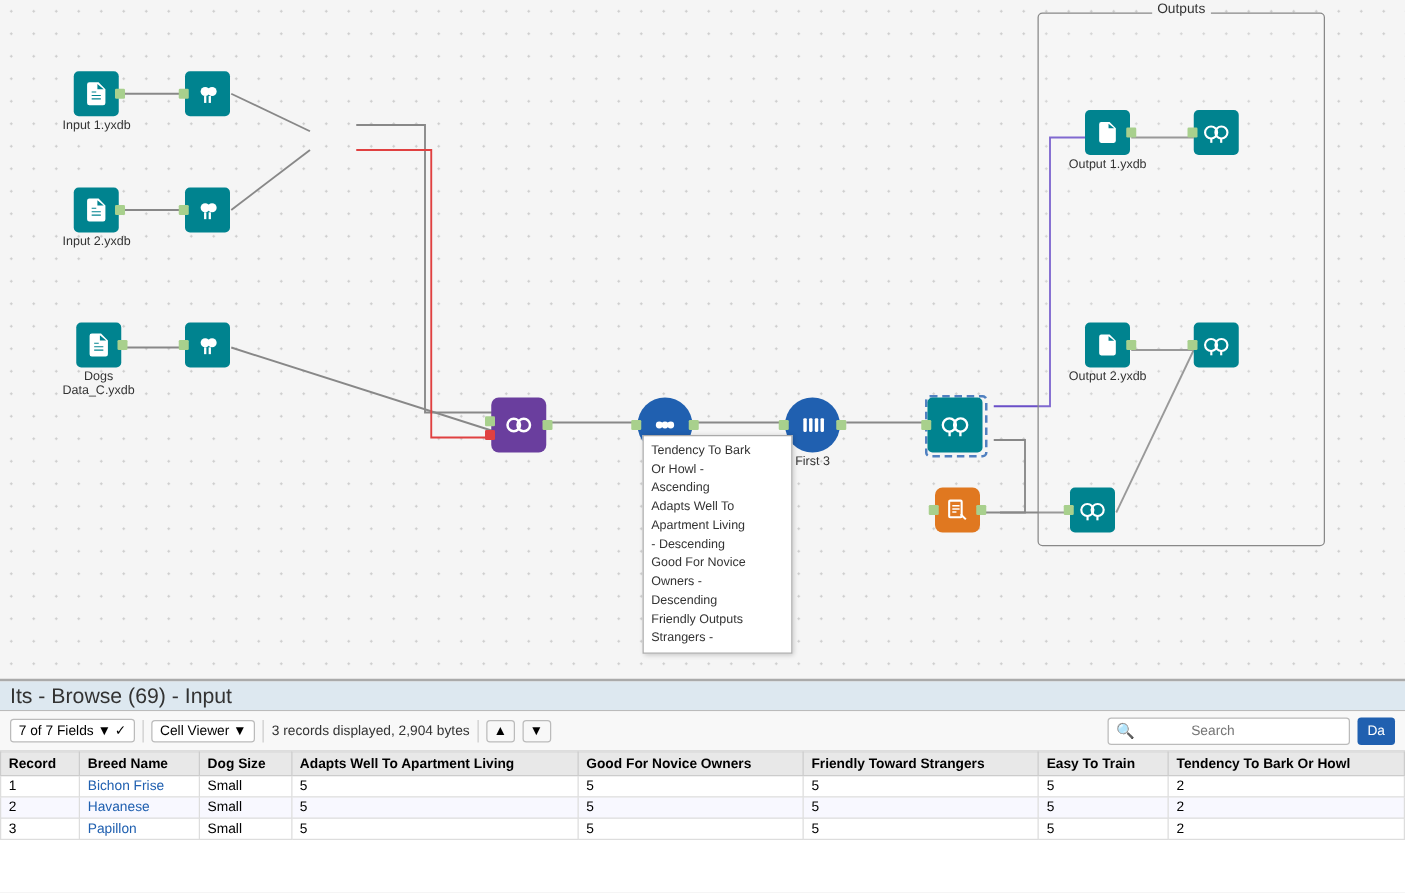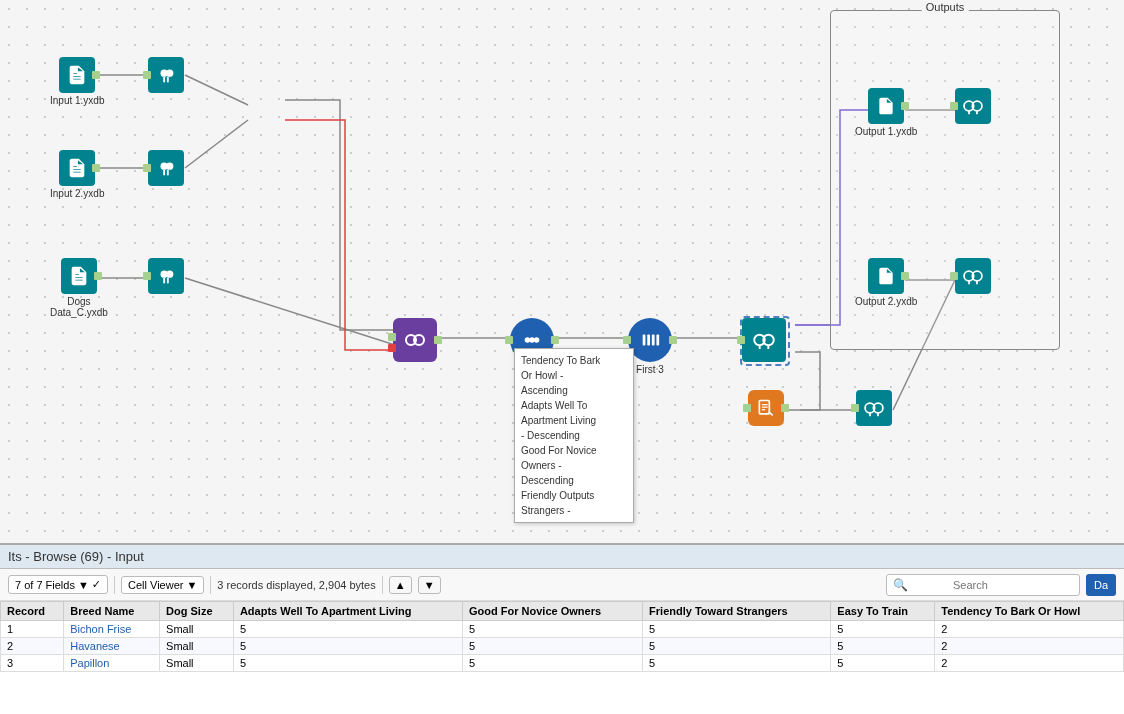--- a/index.html
+++ b/index.html
@@ -103,21 +103,21 @@
       height: 169px;
       background: white;
       display: flex;
       flex-direction: column;
     }
 
     
     #results-tab {
       background: #dde8f0;
       padding: 4px 8px;
-      font-size: 13px;
+      font-size: 17px;
       color: #333;
       border-bottom: 1px solid #bbb;
       height: 24px;
       display: flex;
       align-items: center;
     }
 
     
     #toolbar {
       display: flex;
@@ -359,21 +359,21 @@
       <svg width="24" height="18" viewBox="0 0 32 20" fill="white">
         <ellipse cx="10" cy="10" rx="7" ry="7" fill="none" stroke="white" stroke-width="2.5"></ellipse>
         <ellipse cx="22" cy="10" rx="7" ry="7" fill="none" stroke="white" stroke-width="2.5"></ellipse>
         <rect x="9" y="17" width="2.5" height="6" fill="white"></rect>
         <rect x="20.5" y="17" width="2.5" height="6" fill="white"></rect>
       </svg>
       <div style="position:absolute;left:-5px;top:50%;transform:translateY(-50%);width:8px;height:8px;background:#a8d08d;border-radius:1px;"></div>
     </div>
   </div>
 
-  <div class="group-box" style="left:830px; top:10px; width:230px; height:340px;">
+  <div class="group-box" style="left:830px; top:10px; width:230px; height:427px;">
     <span class="group-box-label">Outputs</span>
   </div>
 
   <div class="node" style="left:855px; top:88px;">
     <div style="width:36px;height:36px;background:#00838f;border-radius:4px;display:flex;align-items:center;justify-content:center;position:relative;">
       <svg width="20" height="20" viewBox="0 0 24 24" fill="white">
           <path d="M6 2a2 2 0 0 0-2 2v16a2 2 0 0 0 2 2h12a2 2 0 0 0 2-2V8l-6-6H6zm7 1.5L18.5 8H13V3.5z"></path>
         </svg>
       <div style="position:absolute;right:-5px;top:50%;transform:translateY(-50%);width:8px;height:8px;background:#a8d08d;border-radius:1px;"></div>
     </div>

